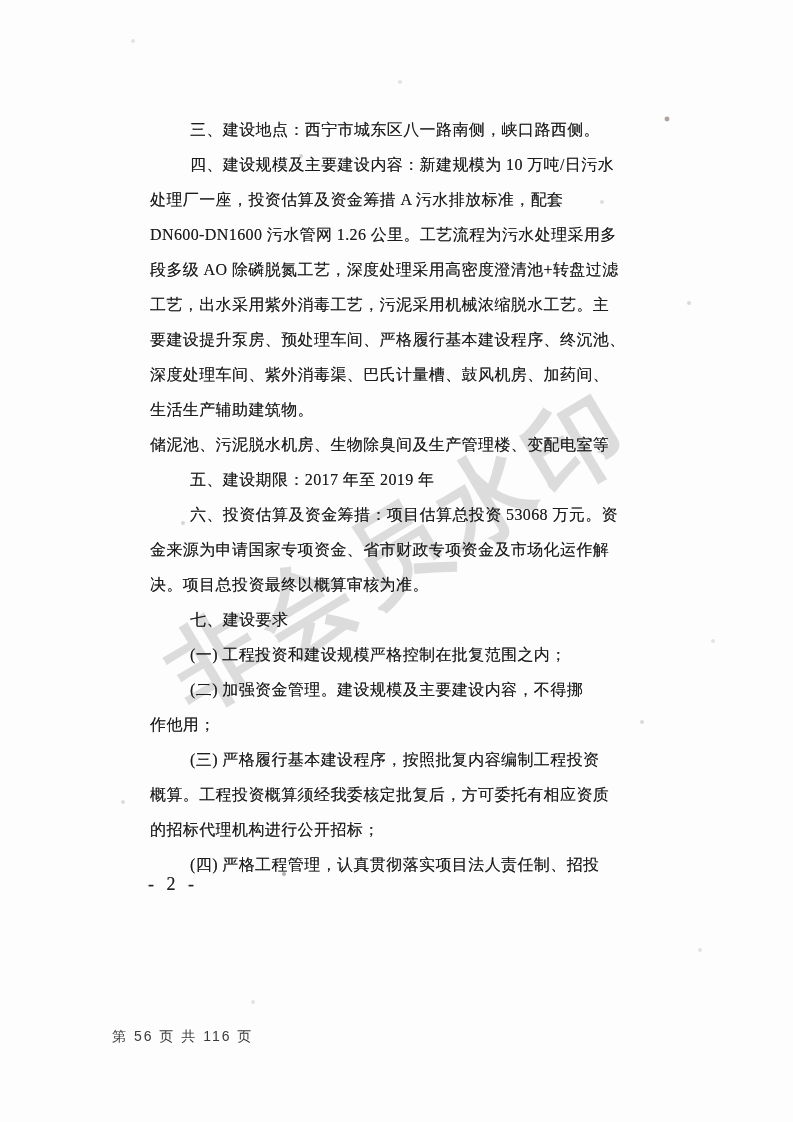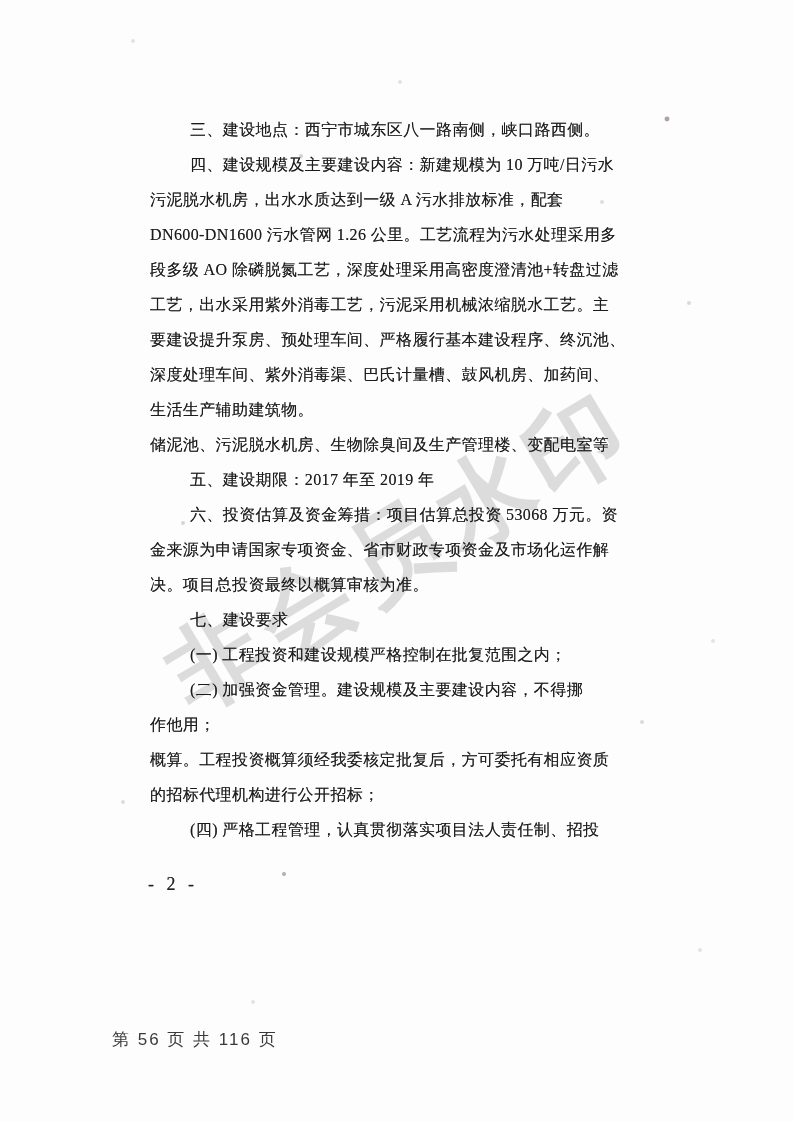--- a/index.html
+++ b/index.html
@@ -30,21 +30,21 @@
     font-size:18px;color:#1c1c1c;line-height:18px;
   }
   .pagenum{
     position:absolute;left:148px;top:874px;
     font-size:18px;letter-spacing:4px;color:#222222;
     text-shadow:0 0 0.5px rgba(0,0,0,0.5);
   }
   .footer{
     position:absolute;left:112px;top:1028px;
     font-family:"Liberation Sans", sans-serif;
-    font-size:17px;letter-spacing:2px;color:#3a3a3a;
+    font-size:14px;letter-spacing:2px;color:#3a3a3a;
   }
   .speckles{
     position:absolute;left:0;top:0;width:2px;height:2px;border-radius:50%;
     background:transparent;
     box-shadow:
       300px 155px 0 1px rgba(60,60,60,.22),
       666px 118px 0 1.5px rgba(80,55,45,.45),
       283px 873px 0 1px rgba(0,0,0,.30),
       132px 40px 0 1px rgba(0,0,0,.10),
       688px 302px 0 1px rgba(0,0,0,.14),
@@ -62,36 +62,37 @@
 </head>
 <body>
 
 <div class="page">
 
   <div class="watermark">非会员水印</div>
 
   <div class="content">
     <div class="line ind">三、建设地点：西宁市城东区八一路南侧，峡口路西侧。</div>
     <div class="line ind">四、建设规模及主要建设内容：新建规模为 10 万吨/日污水</div>
-    <div class="line">污泥脱水机房，出水水质达到一级 A 污水排放标准，配套</div>
+    <div class="line">处理厂一座，投资估算及资金筹措 A 污水排放标准，配套</div>
     <div class="line">DN600-DN1600 污水管网 1.26 公里。工艺流程为污水处理采用多</div>
     <div class="line">段多级 AO 除磷脱氮工艺，深度处理采用高密度澄清池+转盘过滤</div>
     <div class="line">工艺，出水采用紫外消毒工艺，污泥采用机械浓缩脱水工艺。主</div>
     <div class="line">要建设提升泵房、预处理车间、严格履行基本建设程序、终沉池、</div>
     <div class="line">深度处理车间、紫外消毒渠、巴氏计量槽、鼓风机房、加药间、</div>
     <div class="line">生活生产辅助建筑物。</div>
     <div class="line">储泥池、污泥脱水机房、生物除臭间及生产管理楼、变配电室等</div>
     <div class="line ind">五、建设期限：2017 年至 2019 年</div>
     <div class="line ind">六、投资估算及资金筹措：项目估算总投资 53068 万元。资</div>
     <div class="line">金来源为申请国家专项资金、省市财政专项资金及市场化运作解</div>
     <div class="line">决。项目总投资最终以概算审核为准。</div>
     <div class="line ind">七、建设要求</div>
     <div class="line ind">(一) 工程投资和建设规模严格控制在批复范围之内；</div>
     <div class="line ind">(二) 加强资金管理。建设规模及主要建设内容，不得挪</div>
     <div class="line">作他用；</div>
+    <div class="line ind">(三) 严格履行基本建设程序，按照批复内容编制工程投资</div>
     <div class="line">概算。工程投资概算须经我委核定批复后，方可委托有相应资质</div>
     <div class="line">的招标代理机构进行公开招标；</div>
     <div class="line ind">(四) 严格工程管理，认真贯彻落实项目法人责任制、招投</div>
   </div>
 
   <div class="stray">、</div>
 
   <div class="pagenum">- 2 -</div>
 
   <div class="footer">第 56 页 共 116 页</div>

